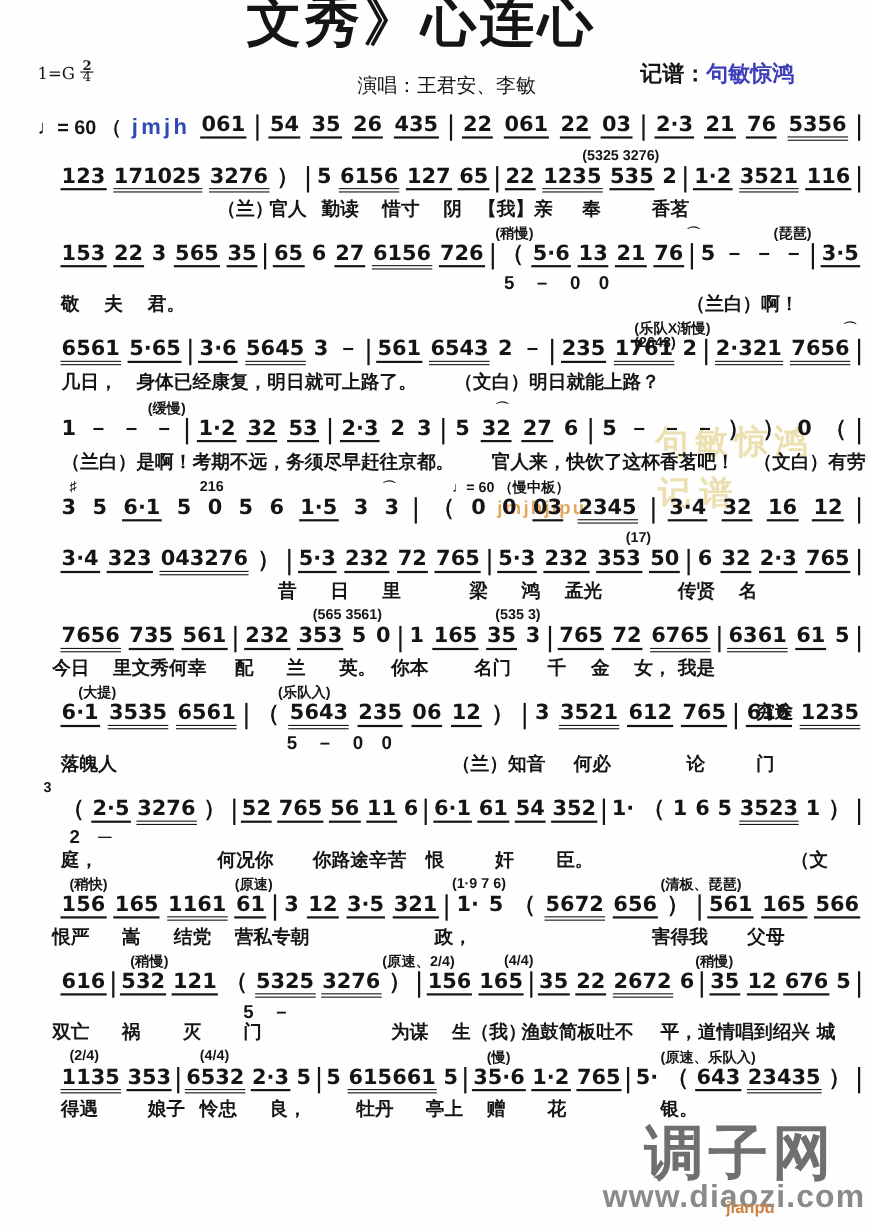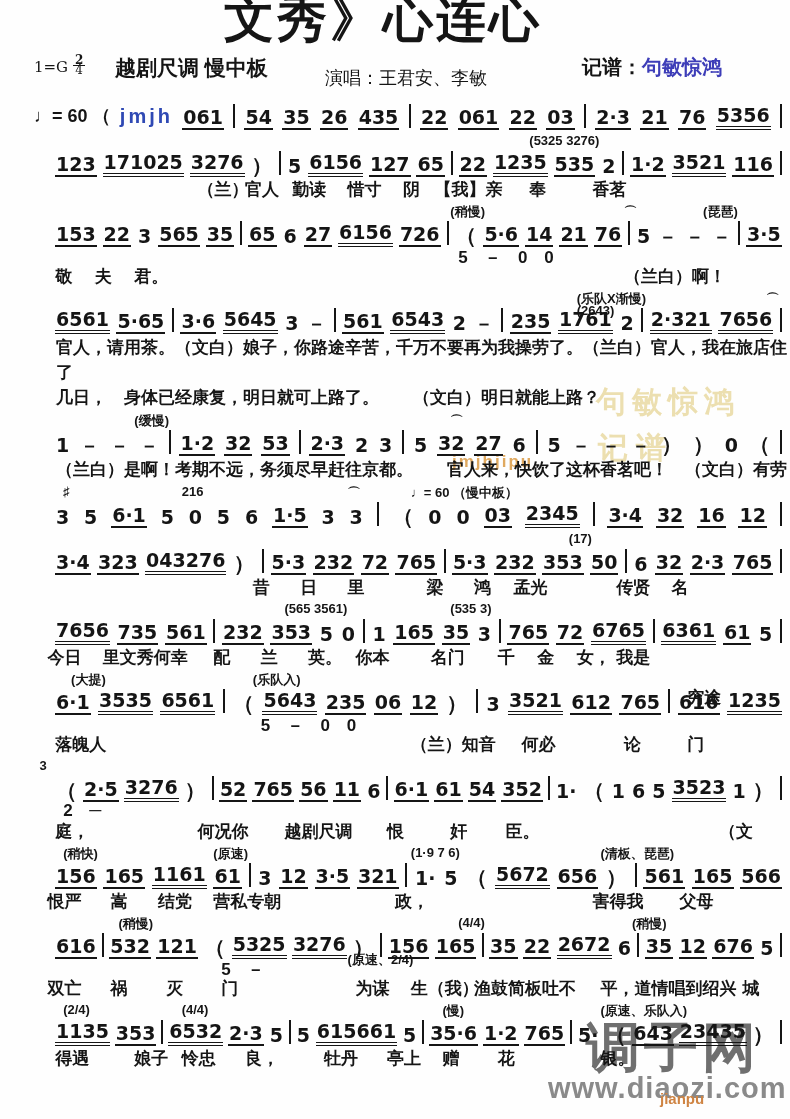--- a/index.html
+++ b/index.html
@@ -24,21 +24,21 @@
   .meta .frac{display:inline-block;text-align:center;font-size:12px;line-height:9px;vertical-align:-2px;}
   .meta .frac b{display:block;border-bottom:1px solid #151515;padding:0 2px;}
   .meta .mode{position:absolute;left:115px;top:0;font-size:21px;font-weight:bold;}
   .meta .perf{position:absolute;left:325px;top:12px;font-size:18px;font-family:"DejaVu Serif",serif;}
   .meta .notator{position:absolute;left:582px;top:0;font-size:20px;font-weight:bold;}
   .meta .notator .nm{font-weight:bold;font-family:"DejaVu Serif",serif;}
   
   .system{position:relative;margin:0 0 2px 0;}
   .above{position:relative;height:16px;text-align:center;}
   .above span{position:absolute;top:0;font-size:13px;font-weight:bold;white-space:nowrap;}
-  .noterow{display:flex;justify-content:space-between;align-items:flex-end;
+  .noterow{display:flex;justify-content:space-between;align-items:flex-start;
            padding:0 8px 1px 55px;height:28px;}
   .noterow.noindent{padding-left:34px;}
   .note{font-family:"DejaVu Sans",sans-serif;font-weight:bold;font-size:19px;line-height:22px;
         padding:0 1px;white-space:nowrap;}
   .u1{border-bottom:2px solid #151515;}
   .u2{border-bottom:4px double #151515;}
   .bar{width:2px;height:24px;background:#151515;align-self:center;}
   .paren{font-size:21px;font-weight:bold;}
   .tempo-prefix{font-size:18px;font-weight:bold;white-space:nowrap;align-self:center;}
   .jmjh{color:#2f49b4;font-size:20px;font-weight:bold;letter-spacing:3px;align-self:center;}
@@ -70,21 +70,20 @@
     </div>
 
     <div class="meta">
       <span class="key">
         <span>1=G</span>
         <span class="frac">
           <b>2</b>
           <span>4</span>
         </span>
       </span>
-      <span class="mode">越剧尺调 慢中板</span>
       <span class="perf">演唱：王君安、李敏</span>
       <span class="notator">
         <span>记谱：</span><span class="nm blue">句敏惊鸿</span>
       </span>
     </div>
 
     <main>
         <section class="system">
           <div class="above" style="height: 10px;"></div>
           <div class="noterow noindent">
@@ -159,21 +158,21 @@
             <span class="note u1">35</span>
             <div class="bar"></div>
             <span class="note u1">65</span>
             <span class="note">6</span>
             <span class="note u1">27</span>
             <span class="note u2">6156</span>
             <span class="note u1">726</span>
             <div class="bar"></div>
             <span class="note paren">（</span>
             <span class="note u1">5·6</span>
-            <span class="note u1">14</span>
+            <span class="note u1">13</span>
             <span class="note u1">21</span>
             <span class="note u1">76</span>
             <div class="bar"></div>
             <span class="note">5</span>
             <span class="note">－</span>
             <span class="note">－</span>
             <span class="note">－</span>
             <div class="bar"></div>
             <span class="note u1">3·5</span>
           </div>
@@ -208,21 +207,20 @@
             <span class="note">－</span>
             <div class="bar"></div>
             <span class="note u1">235</span>
             <span class="note u2">1761</span>
             <span class="note">2</span>
             <div class="bar"></div>
             <span class="note u2">2·321</span>
             <span class="note u2">7656</span>
             <div class="bar"></div>
           </div>
-          <div class="dialogue">官人，请用茶。（文白）娘子，你路途辛苦，千万不要再为我操劳了。（兰白）官人，我在旅店住了</div>
           <div class="dialogue">几日，　身体已经康复，明日就可上路了。　　（文白）明日就能上路？</div>
         </section>
         <section class="system">
           <div class="above">
             <span style="left: 17%;">(缓慢)</span>
             <span style="left: 57%;">⌒</span>
           </div>
           <div class="noterow">
             <span class="note">1</span>
             <span class="note">－</span>
@@ -433,21 +431,21 @@
             <span class="note">1</span>
             <span class="note paren">）</span>
             <div class="bar"></div>
           </div>
           <div class="below">
             <span style="left: 8%;">2 ─</span>
           </div>
           <div class="lyrics">
             <span style="left: 7%;">庭，</span>
             <span style="left: 25%;">何况你</span>
-            <span style="left: 36%;">越剧尺调</span>
+            <span style="left: 36%;">你路途辛苦</span>
             <span style="left: 49%;">恨</span>
             <span style="left: 57%;">奸</span>
             <span style="left: 64%;">臣。</span>
             <span style="left: 91%;">（文</span>
           </div>
         </section>
         <section class="system">
           <div class="above">
             <span style="left: 8%;">(稍快)</span>
             <span style="left: 27%;">(原速)</span>
@@ -482,21 +480,21 @@
             <span style="left: 20%;">结党</span>
             <span style="left: 27%;">营私专朝</span>
             <span style="left: 50%;">政，</span>
             <span style="left: 75%;">害得我</span>
             <span style="left: 86%;">父母</span>
           </div>
         </section>
         <section class="system">
           <div class="above">
             <span style="left: 15%;">(稍慢)</span>
-            <span style="left: 44%; margin-top: 36px;">(原速、2/4)</span>
+            <span style="left: 44%;">(原速、2/4)</span>
             <span style="left: 58%;">(4/4)</span>
             <span style="left: 80%;">(稍慢)</span>
           </div>
           <div class="noterow">
             <span class="note u1">616</span>
             <div class="bar"></div>
             <span class="note u1">532</span>
             <span class="note u1">121</span>
             <span class="note paren">（</span>
             <span class="note u2">5325</span>

